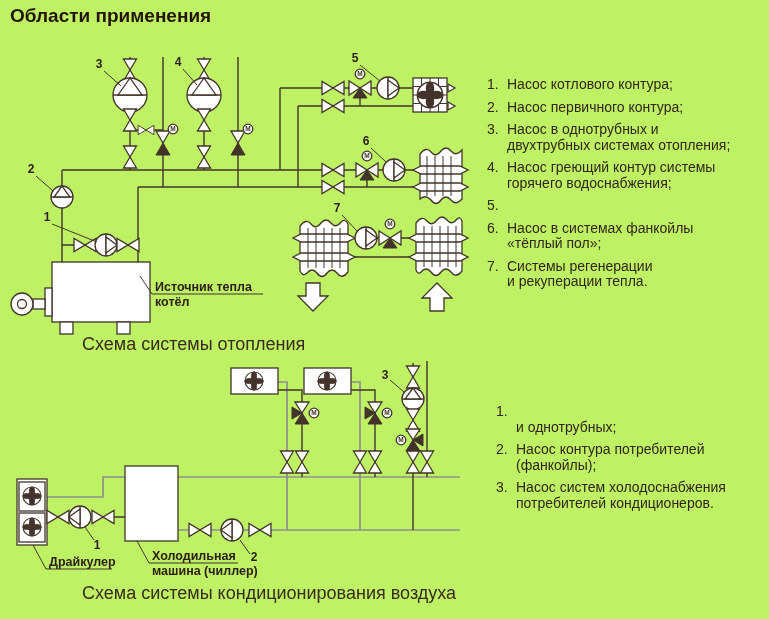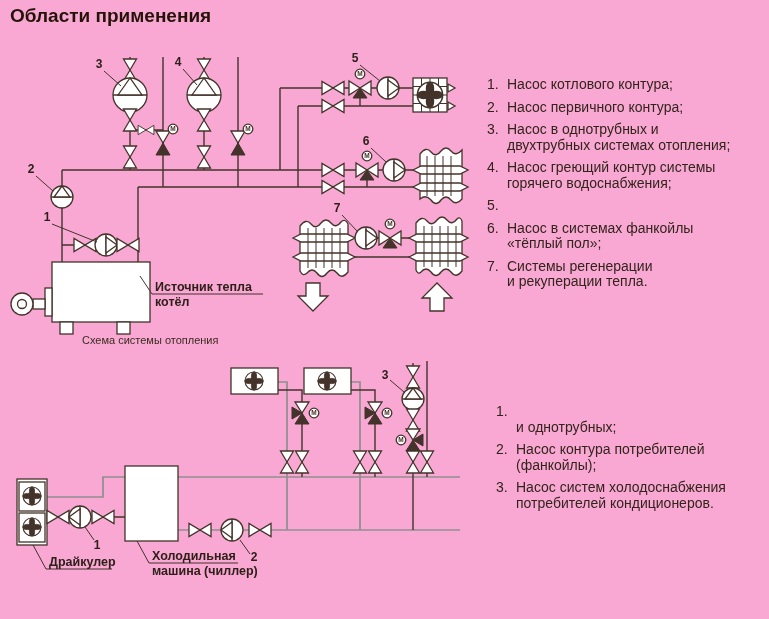--- a/index.html
+++ b/index.html
@@ -1,33 +1,33 @@
 <!DOCTYPE html>
 <html><head>
 <meta charset="utf-8">
 <style>
   html,body{margin:0;padding:0;background:#fff;}
-  .page{position:relative;width:769px;height:619px;background:#f9a8d4;overflow:hidden;
+  .page{position:relative;width:769px;height:619px;background:#bef264;overflow:hidden;
         font-family:"Liberation Sans",sans-serif;}
   #page-title{position:absolute;left:10px;top:5px;font-size:19px;font-weight:bold;color:#241306;}
   svg.diagram{position:absolute;left:0;top:0;}
   .d{stroke:#43332a;stroke-width:1.4;fill:none;}
   .g{stroke:#8f8f8f;stroke-width:1.7;fill:none;}
   .sym{stroke:#43332a;stroke-width:1.3;fill:#fff;}
   .symd{stroke:#43332a;stroke-width:1;fill:#43332a;}
   .ld{stroke:#43332a;stroke-width:1;fill:none;}
   .num{font:bold 12px "Liberation Sans",sans-serif;fill:#2e2018;}
   .lbl{font:bold 12.5px "Liberation Sans",sans-serif;fill:#2e2018;}
   .mtxt{font:bold 6.5px "Liberation Sans",sans-serif;fill:#43332a;}
   .list{position:absolute;color:#33241a;font-size:14px;line-height:15.5px;}
   .list .item{display:flex;margin-bottom:7px;}
   .list .n{width:20px;flex:none;}
   #list1{left:487px;top:77px;width:280px;}
   #list2{left:496px;top:404px;width:272px;}
-  .caption{position:absolute;font-size:11px;color:#3a2b1f;}
+  .caption{position:absolute;font-size:18px;color:#3a2b1f;}
   #cap1{left:82px;top:334px;}
   #cap2{left:82px;top:583px;}
 </style>
 </head>
 <body>
 
 <div class="page">
 
   <div id="page-title">Области применения</div>
 
@@ -344,14 +344,15 @@
         <span class="n">2.</span>
         <span><span>Насос контура потребителей</span><br><span>(фанкойлы);</span></span>
       </div>
     <div class="item">
         <span class="n">3.</span>
         <span><span>Насос систем холодоснабжения</span><br><span>потребителей кондиционеров.</span></span>
       </div>
   </div>
 
   <div class="caption" id="cap1">Схема системы отопления</div>
+  <div class="caption" id="cap2">Схема системы кондиционирования воздуха</div>
 
 </div>
 
 </body></html>

